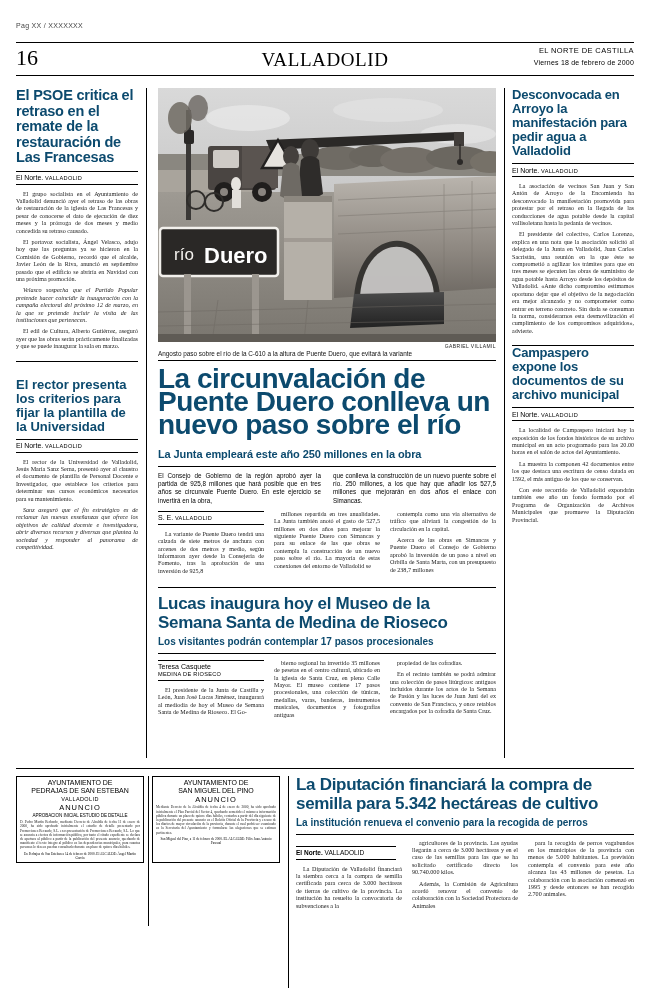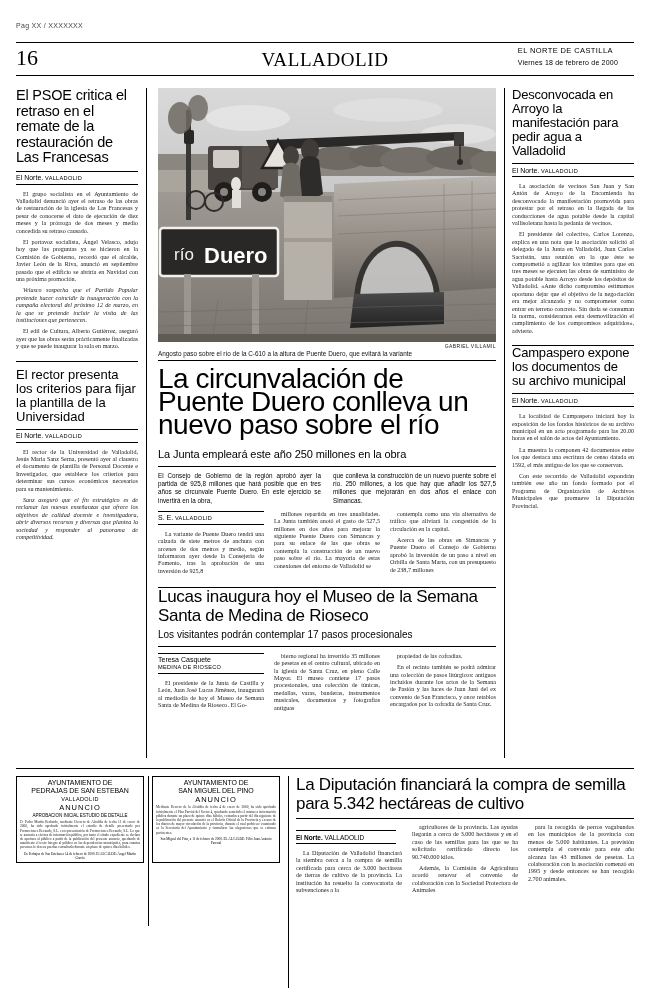--- a/index.html
+++ b/index.html
@@ -6,26 +6,26 @@
   body{width:650px;height:1004px;font-family:"Liberation Sans",sans-serif;color:#000;overflow:hidden;}
   .page{position:relative;width:552px;height:1004px;background:#fff;box-sizing:border-box;}
 
   
   .slug{position:absolute;left:16px;top:22px;font-size:7px;color:#444;letter-spacing:.3px;font-family:"Liberation Sans",sans-serif;}
 
   
   .masthead{position:absolute;left:16px;top:42px;width:618px;border-top:1.2px solid #000;border-bottom:1.2px solid #000;height:32px;}
   .folio{position:absolute;left:0px;top:4px;font-family:"Liberation Serif",serif;font-size:22px;line-height:22px;}
   .section-title{position:absolute;left:0;right:0;top:6px;text-align:center;font-family:"Liberation Serif",serif;font-size:19px;letter-spacing:.6px;}
-  .paper-info{position:absolute;right:16px;top:3px;text-align:left;line-height:10px;}
+  .paper-info{position:absolute;right:0px;top:3px;text-align:right;line-height:10px;}
   .paper-name{font-size:7.5px;letter-spacing:.4px;}
   .paper-date{font-size:7px;letter-spacing:.2px;margin-top:2px;}
 
   
-  .hl{font-family:"Liberation Sans",sans-serif;font-weight:400;color:#000000;}
+  .hl{font-family:"Liberation Sans",sans-serif;font-weight:700;color:#0c4a6e;}
   .byline{font-size:6.5px;border-top:.8px solid #000;border-bottom:.8px solid #000;padding:2.5px 0;margin-top:5px;}
   .byline b{font-weight:400;font-size:7px;}
   .byline .loc{font-size:5.6px;letter-spacing:.3px;}
   .body-col{font-family:"Liberation Serif",serif;font-size:6.1px;line-height:7.4px;text-align:justify;color:#1a1a1a;}
   .body-col p{margin:0 0 4px 0;text-indent:7px;}
   .body-col p.first{text-indent:7px;}
   .body-col p.it{font-style:italic;}
 
   
   .col-left{position:absolute;left:16px;top:88px;width:122px;}
@@ -104,21 +104,21 @@
         <span class="loc">VALLADOLID</span>
       </div>
       <div class="body-col" style="margin-top:6px">
         <p class="first">El grupo socialista en el Ayuntamiento de Valladolid denunció ayer el retraso de las obras de restauración de la iglesia de Las Francesas y pesar de conocerse el dato de ejecución de diez meses y la prórroga de dos meses y medio concedida su retraso causado.</p>
         <p>El portavoz socialista, Ángel Velasco, adujo hoy que las preguntas ya se hicieron en la Comisión de Gobierno, recordó que el alcalde, Javier León de la Riva, anunció en septiembre pasado que el edificio se abriría en Navidad con una próxima promoción.</p>
         <p class="it">Velasco sospecha que el Partido Popular pretende hacer coincidir la inauguración con la campaña electoral del próximo 12 de marzo, en la que se pretende incluir la visita de las instituciones que pertenecen.</p>
         <p>El edil de Cultura, Alberto Gutiérrez, aseguró ayer que las obras serán prácticamente finalizadas y que se puede inaugurar la sala en marzo.</p>
       </div>
     </div>
 
-    <div style="margin-top:10px;border-top:1.2px solid #000;padding-top:6px">
+    <div style="margin-top:10px;border-top:1.2px solid #000;padding-top:16px">
       <div class="hl h2">El rector presenta los criterios para fijar la plantilla de la Universidad</div>
       <div class="byline">
         <b>El Norte.</b>
         <span class="loc">VALLADOLID</span>
       </div>
       <div class="body-col" style="margin-top:6px">
         <p class="first">El rector de la Universidad de Valladolid, Jesús María Sanz Serna, presentó ayer al claustro el documento de plantilla de Personal Docente e Investigador, que establece los criterios para determinar sus cursos económicos necesarios para su mantenimiento.</p>
         <p class="it">Sanz aseguró que el fin estratégico es de reclamar las nuevas enseñanzas que ofrece los objetivos de calidad docente e investigadora, abrir diversos recursos y diversas que plantea la sociedad y responder al panorama de competitividad.</p>
       </div>
     </div>
@@ -283,21 +283,21 @@
         <div class="body-col">
           <p>millones repartida en tres anualidades. La Junta también anotó el gasto de 527,5 millones en dos años para mejorar la siguiente Puente Duero con Simancas y para su enlace de las que obras se contempla la construcción de un nuevo paso sobre el río. La mayoría de estas conexiones del entorno de Valladolid se</p>
         </div>
         <div class="body-col">
           <p>contempla como una vía alternativa de tráfico que aliviará la congestión de la circulación en la capital.</p>
           <p>Acerca de las obras en Simancas y Puente Duero el Consejo de Gobierno aprobó la inversión de un paso a nivel en Orbilla de Santa Marta, con un presupuesto de 238,7 millones</p>
         </div>
       </div>
     </div>
 
-    <div style="margin-top:8px;border-top:1.2px solid #000;">
+    <div style="margin-top:8px;border-top:1.2px solid #000;padding-top:7px">
       <div class="hl mid-hl">Lucas inaugura hoy el Museo de la Semana Santa de Medina de Rioseco</div>
       <div class="hl mid-sub">Los visitantes podrán contemplar 17 pasos procesionales</div>
       <div class="rule-thin"></div>
       <div class="cols3">
         <div>
           <div class="byline" style="margin-top:0">
             <b>Teresa Casquete</b><br>
             <span class="loc">MEDINA DE RIOSECO</span>
           </div>
           <div class="body-col" style="margin-top:6px">
@@ -339,20 +339,21 @@
       <h6>ANUNCIO</h6>
       <div class="adbody">
         <p>Mediante Decreto de la Alcaldía de fecha 4 de enero de 2000, ha sido aprobado inicialmente el Plan Parcial del Sector 4, quedando sometido el mismo a información pública durante un plazo de quince días hábiles, contados a partir del día siguiente de la publicación del presente anuncio en el Boletín Oficial de la Provincia y en uno de los diarios de mayor circulación de la provincia, durante el cual podrá ser examinado en la Secretaría del Ayuntamiento y formularse las alegaciones que se estimen pertinentes.</p>
       </div>
       <div class="adfoot">San Miguel del Pino, a 11 de febrero de 2000. EL ALCALDE: Félix Juan Antonio Pascual</div>
     </div>
   </div>
 
   <div class="dip">
     <div class="hl dhl">La Diputación financiará la compra de semilla para 5.342 hectáreas de cultivo</div>
+    <div class="hl dsub">La institución renueva el convenio para la recogida de perros</div>
     <div class="rule-thin"></div>
     <div class="dcols">
       <div>
         <div class="dbyline">
           <b>El Norte.</b>
           <span class="loc">VALLADOLID</span>
         </div>
         <div class="body-col" style="margin-top:6px">
           <p class="first">La Diputación de Valladolid financiará la siembra cerca a la compra de semilla certificada para cerca de 3.000 hectáreas de tierras de cultivo de la provincia. La institución ha resuelto la convocatoria de subvenciones a la</p>
         </div>

